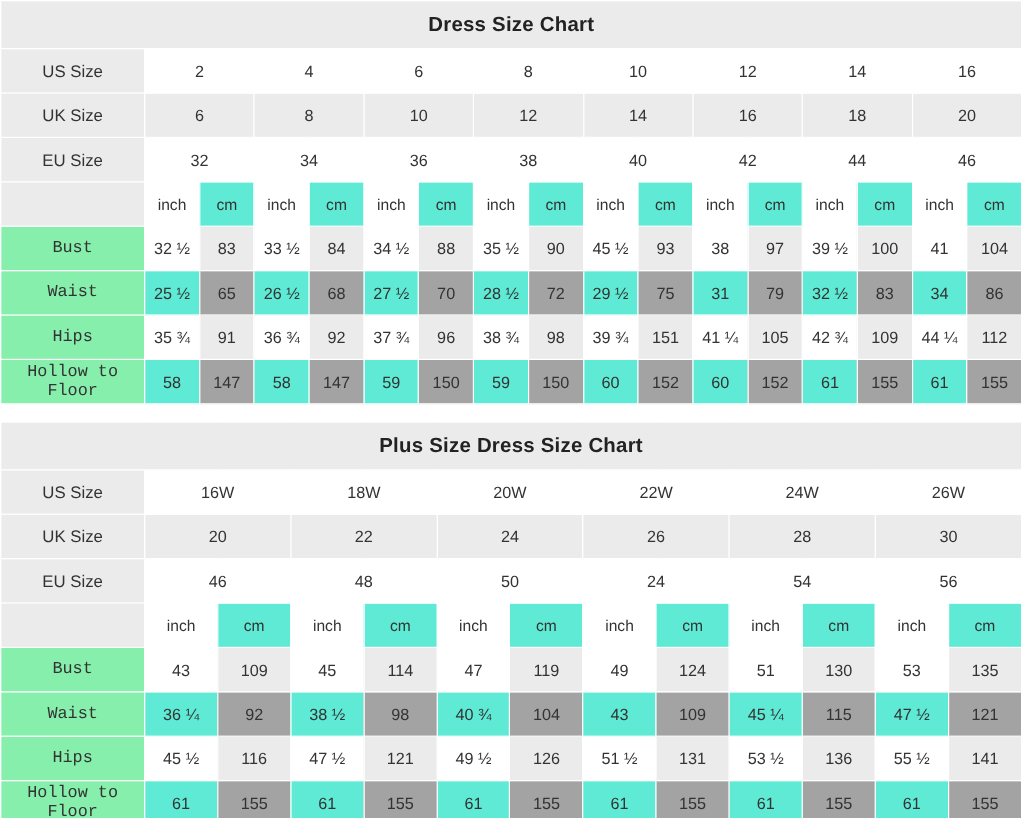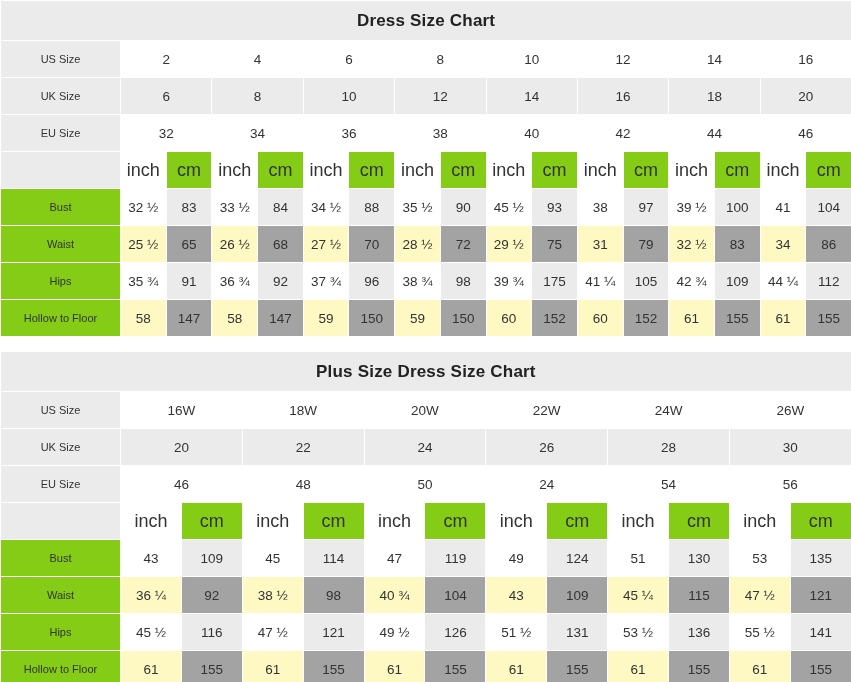--- a/index.html
+++ b/index.html
@@ -39,50 +39,51 @@
   .title-cell {
     background: #ebebeb;
     font-size: 17px;
     font-weight: bold;
     height: 39px;
     color: #222222;
     letter-spacing: 0.2px;
   }
   .label-cell {
     background: #ebebeb;
-    font-size: 11px;
+    font-size: 14px;
   }
   .row-grey td {
     background: #ebebeb;
   }
   .row-white td {
     background: #ffffff;
   }
   .row-grey td.label-cell,
   .row-white td.label-cell {
-    background: #84cc16;
+    background: #86efac;
+    font-family: Liberation Mono, monospace;
   }
   .unit-row td {
     background: #ffffff;
-    font-size: 18px;
+    font-size: 13px;
   }
   .unit-row td.label-cell {
     background: #ebebeb;
   }
   .unit-row td.u-cm {
-    background: #84cc16;
+    background: #5eead4;
   }
   .row-white td.c-cm {
     background: #ebebeb;
   }
   .row-grey td.c-cm {
     background: #a3a3a3;
   }
   .row-grey td.c-inch {
-    background: #fef9c3;
+    background: #5eead4;
   }
   .row-white td.c-inch {
     background: #ffffff;
   }
   .size-row-grey td {
     background: #ebebeb;
   }
   .size-row-white td {
     background: #ffffff;
   }
@@ -204,21 +205,21 @@
           <td class="label-cell">Hips</td>
           <td class="c-inch">35 ¾</td>
           <td class="c-cm">91</td>
           <td class="c-inch">36 ¾</td>
           <td class="c-cm">92</td>
           <td class="c-inch">37 ¾</td>
           <td class="c-cm">96</td>
           <td class="c-inch">38 ¾</td>
           <td class="c-cm">98</td>
           <td class="c-inch">39 ¾</td>
-          <td class="c-cm">175</td>
+          <td class="c-cm">151</td>
           <td class="c-inch">41 ¼</td>
           <td class="c-cm">105</td>
           <td class="c-inch">42 ¾</td>
           <td class="c-cm">109</td>
           <td class="c-inch">44 ¼</td>
           <td class="c-cm">112</td>
         </tr>
         <tr class="row-grey">
           <td class="label-cell">Hollow to Floor</td>
           <td class="c-inch">58</td>

